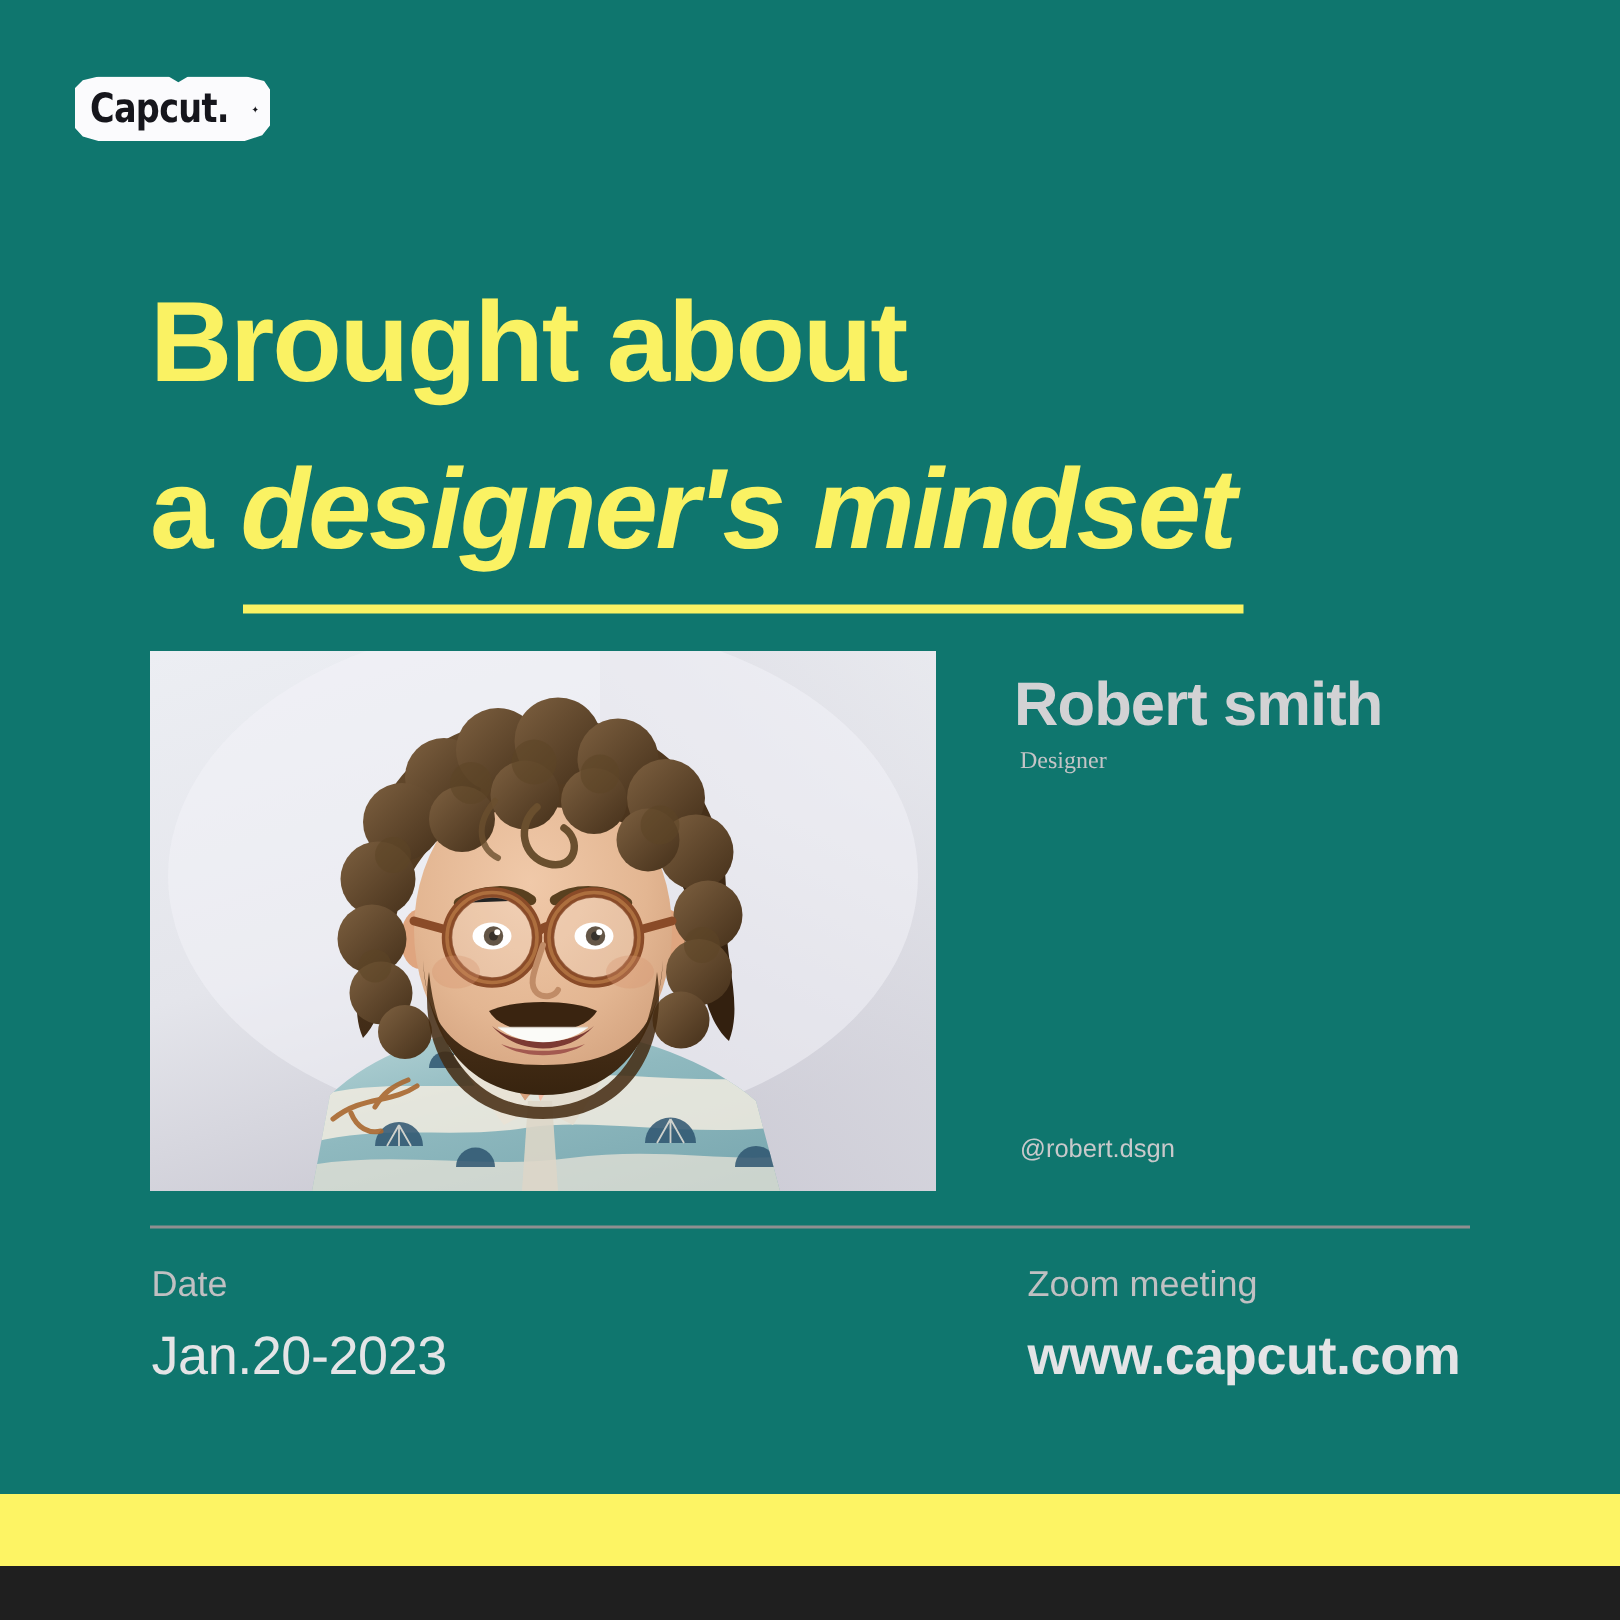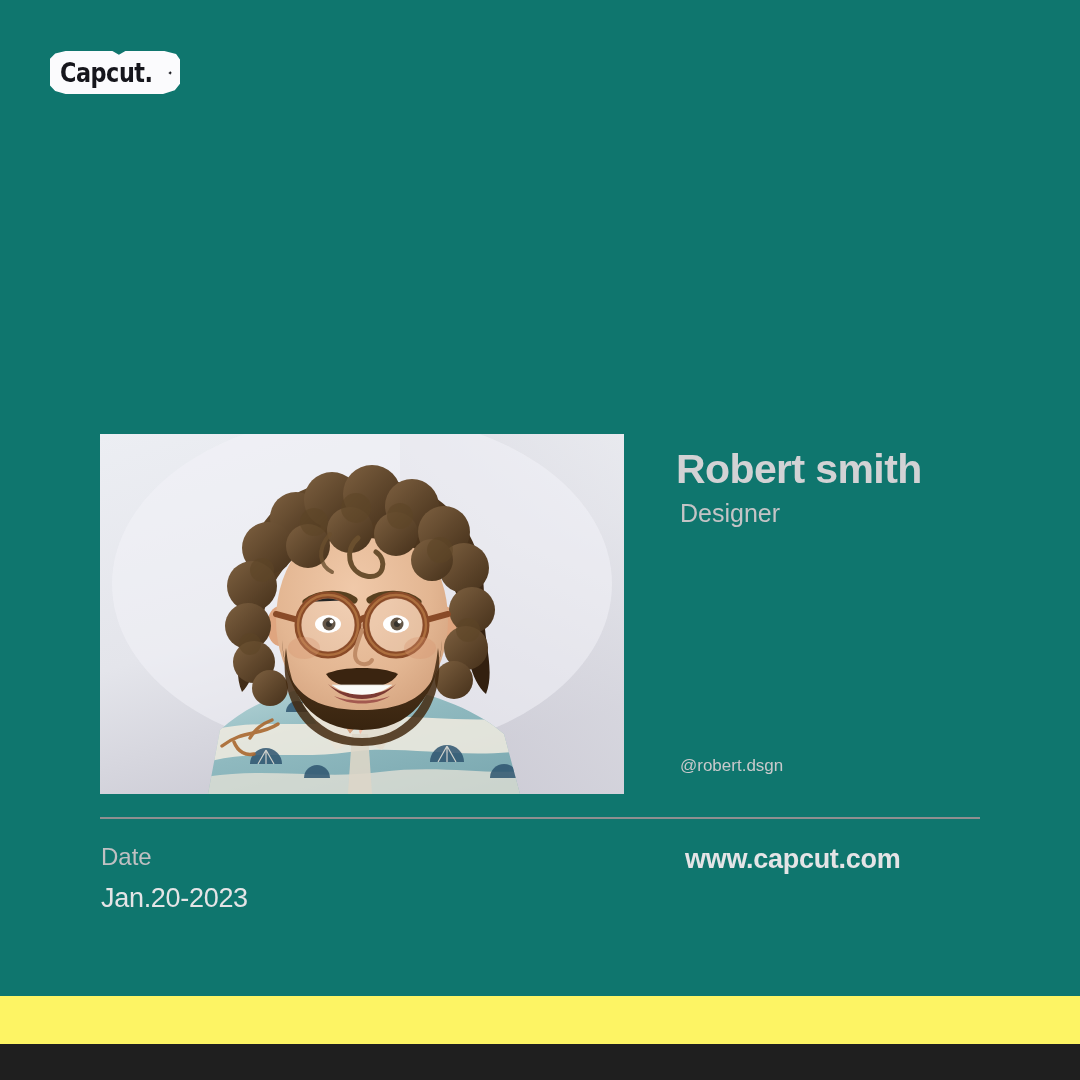--- a/index.html
+++ b/index.html
@@ -106,23 +106,24 @@
     font-size: 41px;
     font-weight: 700;
     letter-spacing: -0.6px;
     line-height: 1.1;
   }
   .speaker-role {
     position: absolute;
     left: 680px;
     top: 498px;
     color: #c4c4c6;
-    font-size: 25px;
+    font-size: 16px;
     font-weight: 400;
     line-height: 1.2;
+    font-family: Liberation Serif, serif;
   }
   .speaker-handle {
     position: absolute;
     left: 680px;
     top: 756px;
     color: #c9c9cb;
     font-size: 17px;
     font-weight: 400;
     line-height: 1.2;
   }
@@ -145,21 +146,21 @@
 
   .info-label {
     color: #c0c0c2;
     font-size: 24px;
     font-weight: 400;
     line-height: 1.2;
     margin-bottom: 10px;
   }
   .info-value {
     color: #e4e4e6;
-    font-size: 27px;
+    font-size: 36px;
     font-weight: 400;
     letter-spacing: -0.3px;
     line-height: 1.2;
   }
   .info-value.strong { font-weight: 700; }
 
   
   .bottom-bar {
     position: absolute;
     left: 0;
@@ -174,20 +175,24 @@
 
 <div class="poster">
 
   <div class="logo-badge">
     <span class="logo-text">Capcut.</span>
     <svg class="logo-star" viewBox="0 0 24 24" aria-hidden="true">
       <path d="M12 0 C12.9 6.6 17.4 11.1 24 12 C17.4 12.9 12.9 17.4 12 24 C11.1 17.4 6.6 12.9 0 12 C6.6 11.1 11.1 6.6 12 0 Z" fill="#16161c"></path>
     </svg>
   </div>
 
+  <h1 class="headline">
+    <span>Brought about</span>
+    <span class="line2"><span>a </span><span class="em">designer's mindset</span></span>
+  </h1>
 
   <div class="photo">
     <svg viewBox="0 0 524 360" preserveAspectRatio="xMidYMid slice" aria-hidden="true">
       <defs>
         <linearGradient id="bg" x1="0" y1="0" x2="0.45" y2="1">
           <stop offset="0" stop-color="#eceef3"></stop>
           <stop offset="0.55" stop-color="#e4e5eb"></stop>
           <stop offset="1" stop-color="#c9c8d2"></stop>
         </linearGradient>
         <linearGradient id="bgr" x1="1" y1="0" x2="0.3" y2="1">
@@ -365,18 +370,19 @@
 
   <div class="divider"></div>
 
   <div class="info-col c1">
     <div class="info-label">Date</div>
     <div class="info-value">Jan.20-2023</div>
   </div>
 
 
   <div class="info-col c3">
+    <div class="info-label">Zoom meeting</div>
     <div class="info-value strong">www.capcut.com</div>
   </div>
 
   <div class="bottom-bar"></div>
 
 </div>
 
 </body></html>

